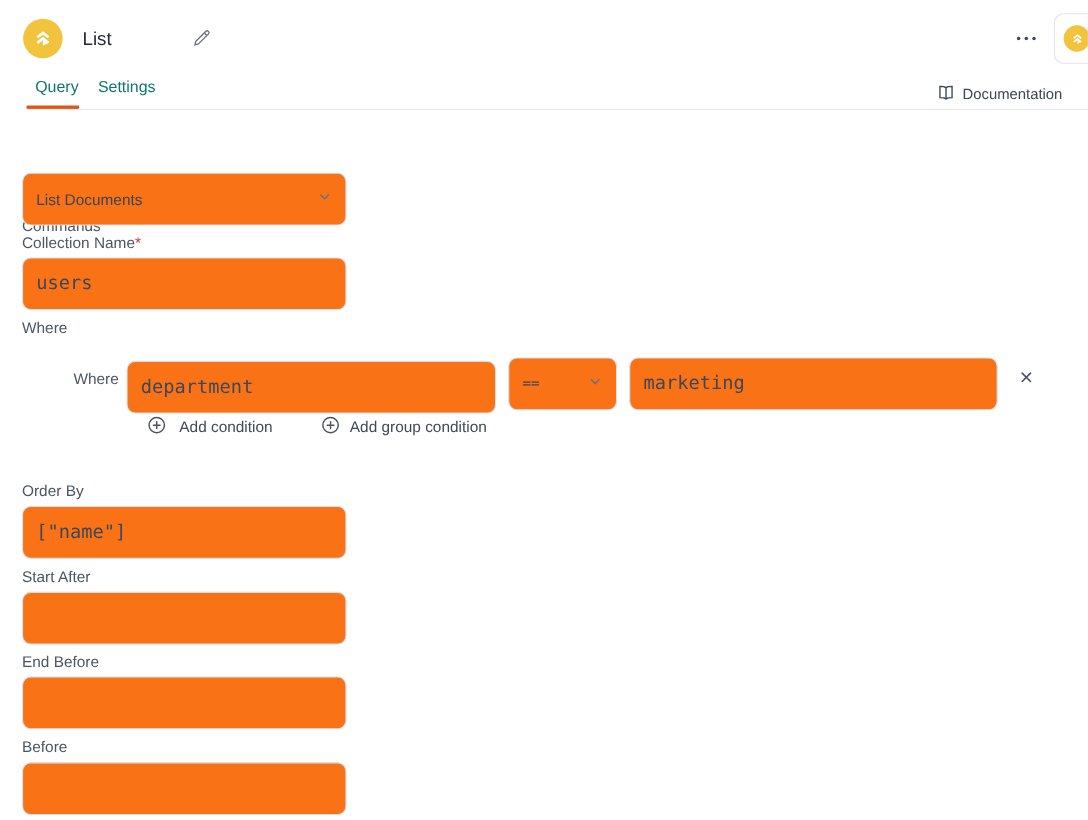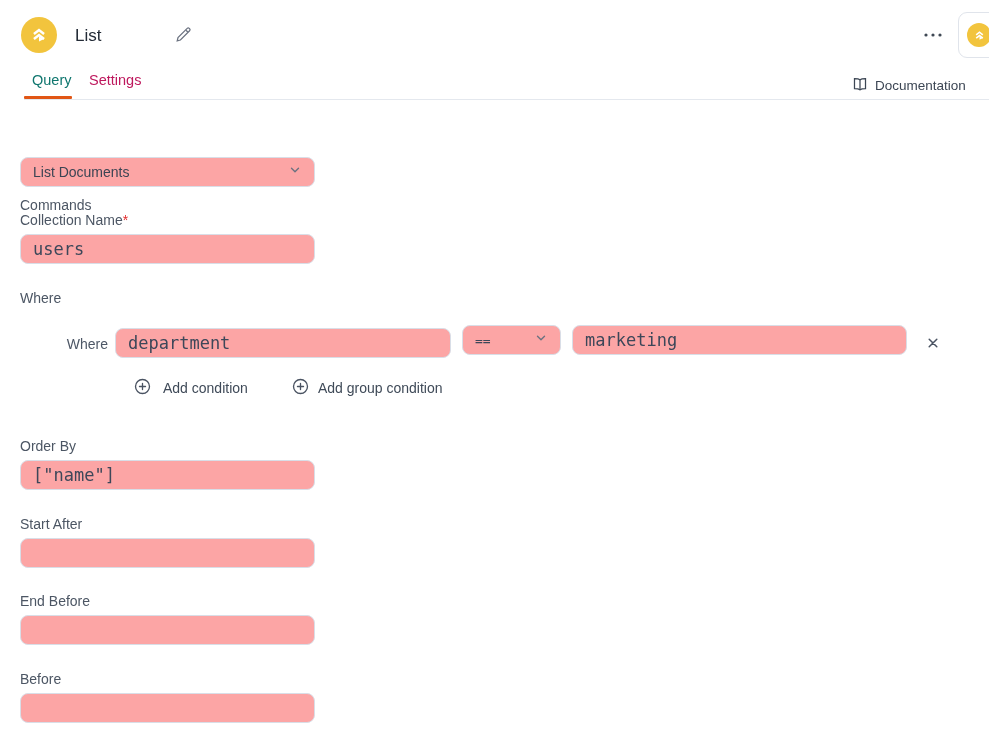--- a/index.html
+++ b/index.html
@@ -12,30 +12,30 @@
                  display:flex; align-items:center; justify-content:center; }
   .page-title { font-size:17px; color:#232B36; font-weight:500; }
   .icon-btn { background:none; border:none; cursor:pointer; display:flex; align-items:center; justify-content:center; padding:2px; }
   .ds-btn { width:96px; height:46px; border:1px solid #E0E4EB; border-radius:9px; background:#fff;
             display:flex; align-items:center; padding-left:8px; cursor:pointer; }
   .ds-btn .logo-circle { width:24px; height:24px; }
 
   
   .tab { background:none; border:none; font-size:14.5px; cursor:pointer; font-family:inherit; }
   .tab-active { color:#0f766e; }
-  .tab-inactive { color:#be185d; }
+  .tab-inactive { color:#0f766e; }
   .tab-indicator { background:#E15615; height:3px; border-radius:1px; }
   .tabs-border { border-bottom:1px solid #E4E8EE; }
   .doc-link { display:flex; align-items:center; gap:7px; background:none; border:none; cursor:pointer;
               font-size:13.5px; color:#3C4654; font-family:inherit; }
 
   
   .field-label { font-size:14px; color:#4C5664; }
   .req { color:#E22C2C; }
-  .ctl { height:30px; border:1px solid #D9DEE7; border-radius:8px; background:#fca5a5; }
+  .ctl { height:48px; border:1px solid #D9DEE7; border-radius:8px; background:#f97316; }
   .text-input { font-family:"DejaVu Sans Mono", monospace; font-size:17px; color:#3D4759;
                 padding:0 12px; outline:none; }
   .dropdown { display:flex; align-items:center; justify-content:space-between; padding:0 12px; cursor:pointer; }
   .dd-value { font-size:14px; color:#3B4453; }
   .dd-value-mono { font-family:"DejaVu Sans Mono", monospace; font-size:13px; color:#3D4759; }
   .row-label { font-size:14px; color:#4D5766; text-align:right; }
   .add-btn { display:flex; align-items:center; gap:9px; background:none; border:none; cursor:pointer;
              font-size:14px; font-weight:500; color:#3F4A58; font-family:inherit; }
   .close-btn { background:none; border:none; cursor:pointer; padding:2px; }
 

